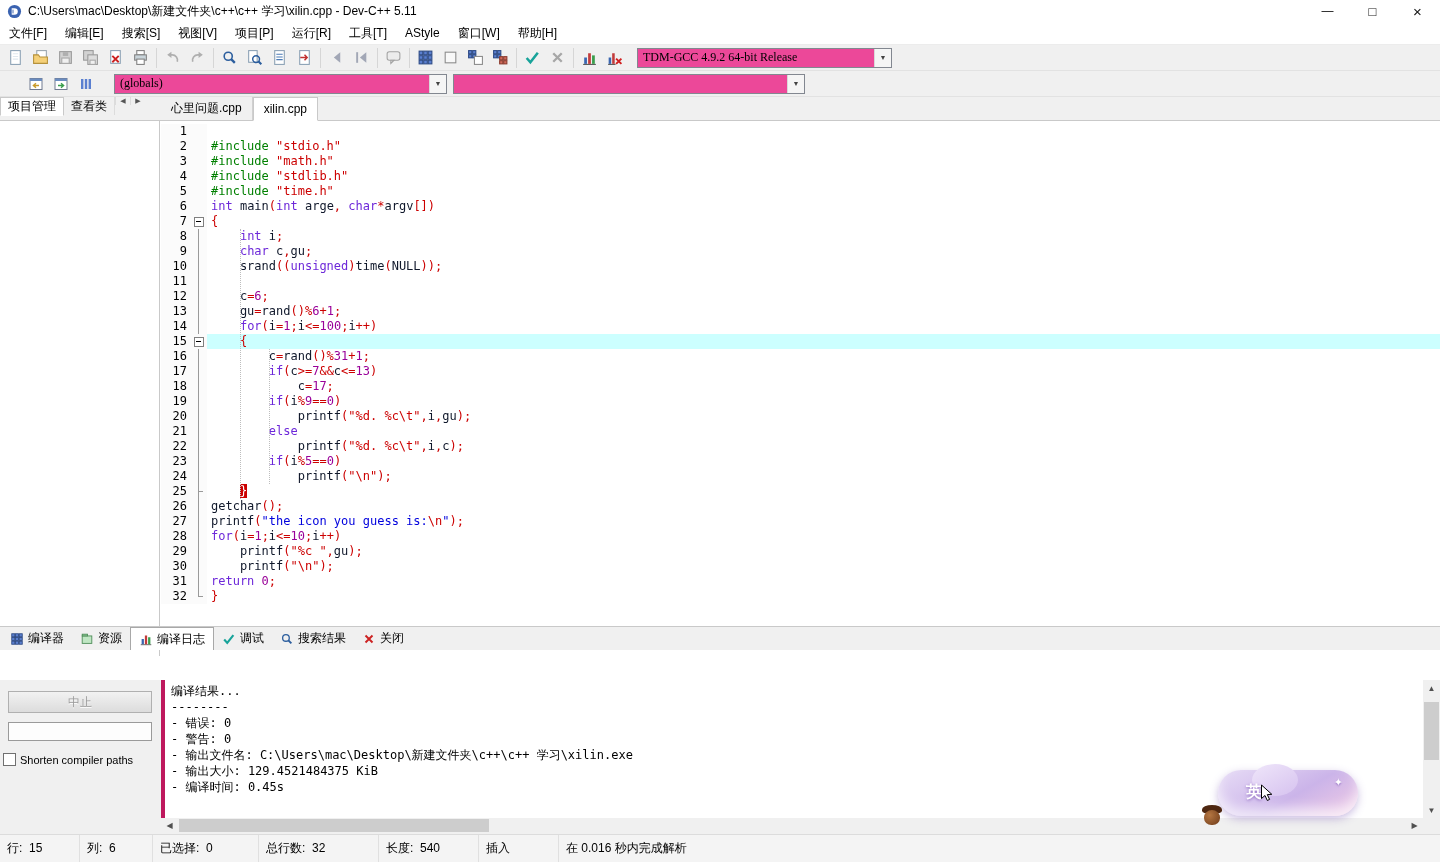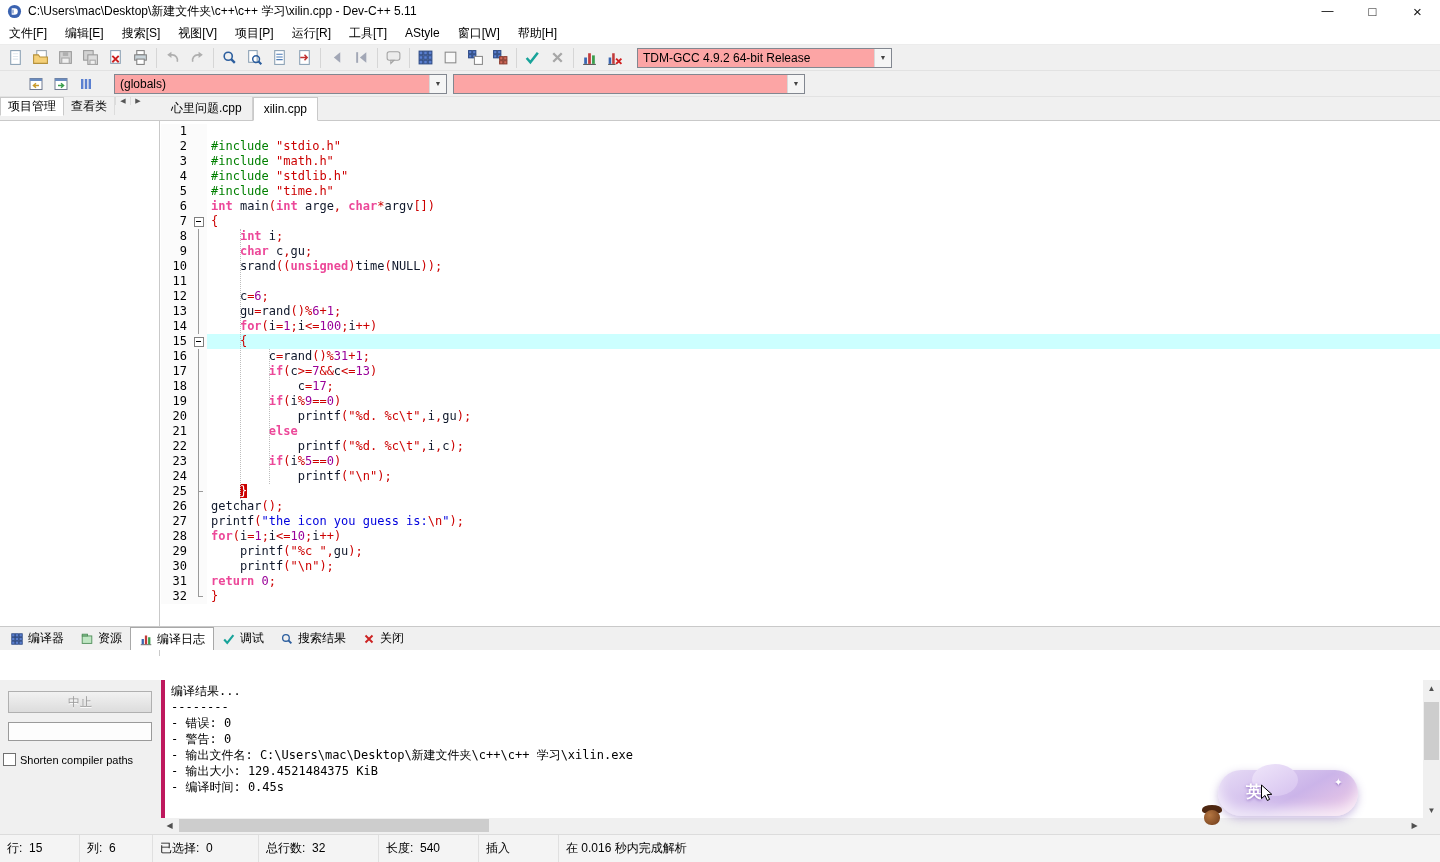--- a/index.html
+++ b/index.html
@@ -17,21 +17,21 @@
 #menubar{position:absolute;top:22px;left:0;right:0;height:23px;background:#fff;border-bottom:1px solid #ececec;display:flex;align-items:stretch}
 .menu-item{display:flex;align-items:center;padding:0 9px}
 
 #toolbar1,#toolbar2{position:absolute;left:0;right:0;height:26px;background:#f0f0f0;border-bottom:1px solid #e2e2e2;display:flex;align-items:center}
 #toolbar1{top:45px;padding-left:3px}
 #toolbar2{top:71px;padding-left:23px}
 #tb1-buttons,#tb2-buttons{display:flex;align-items:center}
 .tbtn{width:25px;height:24px;display:flex;align-items:center;justify-content:center}
 .tbtn.dis{opacity:.9}
 .tsep{width:1px;height:20px;background:#d6d6d6;margin:0 3px}
-.combo{height:20px;background:#fca5a5;border:1px solid #828790;display:flex;align-items:center;position:relative;font-family:Liberation Sans, sans-serif;font-size:12px}
+.combo{height:20px;background:#ec4899;border:1px solid #828790;display:flex;align-items:center;position:relative;font-family:Liberation Serif, serif;font-size:12px}
 .combo .cv{padding-left:5px;flex:1;white-space:nowrap;overflow:hidden}
 .combo .ca{width:17px;height:100%;display:flex;align-items:center;justify-content:center;color:#444;font-size:7px;border-left:1px solid #d9d9d9;background:#f5f5f5}
 #compiler-combo{width:255px;margin-left:10px}
 #globals-combo{width:333px;margin-left:16px}
 #members-combo{width:352px;margin-left:6px}
 
 #tabrow{position:absolute;top:97px;left:0;right:0;height:24px;background:#f0f0f0;border-bottom:1px solid #c9c9c9;display:flex}
 #side-area{width:160px;display:flex;align-items:flex-start}
 .side-tab{display:flex;align-items:center;padding:0 7px;border-right:1px solid #dcdcdc}
 .side-tab.act{background:#fff;border:1px solid #c9c9c9;border-bottom:1px solid #fff;margin-bottom:-1px}
@@ -48,21 +48,21 @@
 .cl{display:flex;height:15px;line-height:15px;font-family:"DejaVu Sans Mono",monospace;font-size:12px}
 .ln{flex:0 0 30px;text-align:right;padding-right:4px;background:#fbfbfb;color:#000}
 .fold{flex:0 0 16px;position:relative;background:#fbfbfb}
 .fold.line::before,.fold.tee::before{content:"";position:absolute;left:7px;top:0;height:100%;border-left:1px solid #9a9a9a}
 .fold.corner::before{content:"";position:absolute;left:7px;top:0;height:8px;border-left:1px solid #9a9a9a}
 .fold.corner::after,.fold.tee::after{content:"";position:absolute;left:7px;top:7px;width:5px;border-top:1px solid #9a9a9a}
 .fold.box::before{content:"";position:absolute;left:3px;top:3px;width:8px;height:8px;background:#fff;border:1px solid #808080}
 .fold.box::after{content:"";position:absolute;left:5px;top:7px;width:5px;border-top:1px solid #000}
 .ct{flex:1;white-space:pre;padding-left:4px}
 .ct.hl{background:#ccffff}
-.tp{color:#0f172a}.tk{color:#ec4899;font-weight:bold}.tn{color:#990099}.ts{color:#cc0000}
+.tp{color:#0f172a}.tk{color:#6d28d9;font-weight:normal}.tn{color:#990099}.ts{color:#cc0000}
 .tg{color:#008000}.tr{color:#cc0000}.tb{color:#0000dd}.tm{background:#cc0000;color:#fff}
 .guide{position:absolute;width:0;border-left:1px dotted #bdbdbd}
 
 #btabs{position:absolute;top:626px;left:0;right:0;height:24px;background:#f0f0f0;border-top:1px solid #c9c9c9;display:flex;align-items:stretch;padding-left:2px}
 .btab{display:flex;align-items:center;gap:4px;padding:0 8px}
 .btab.act{background:#fff;border:1px solid #a8a8a8;border-bottom:none}
 
 #bpanel{position:absolute;top:680px;left:0;right:0;height:154px;background:#f0f0f0}
 #abort-btn{position:absolute;left:8px;top:11px;width:144px;height:22px;background:linear-gradient(#f2f2f2,#dcdcdc);border:1px solid #b0b0b0;color:#9b9b9b;text-shadow:0 1px 0 #fff;display:flex;align-items:center;justify-content:center}
 #progress{position:absolute;left:8px;top:42px;width:144px;height:19px;border:1px solid #9a9a9a;background:#fdfdfd}

